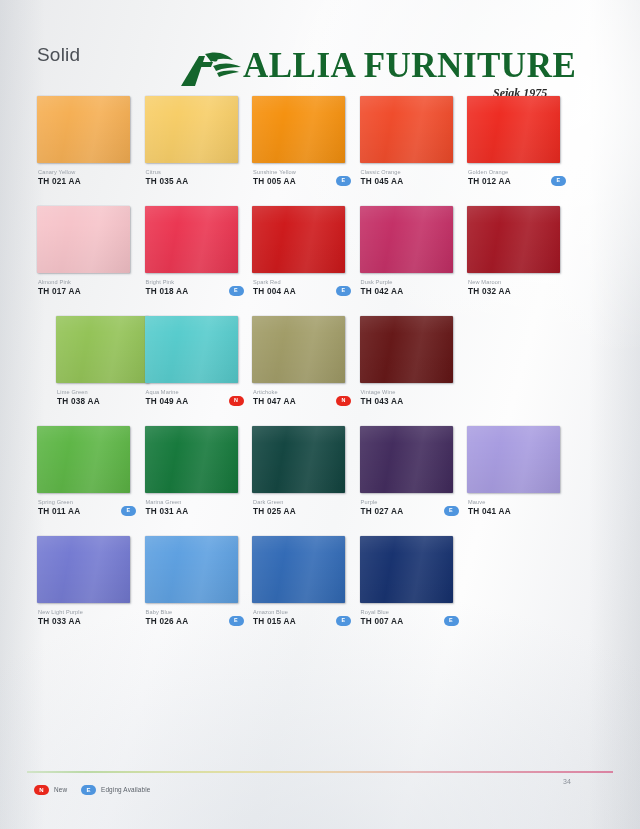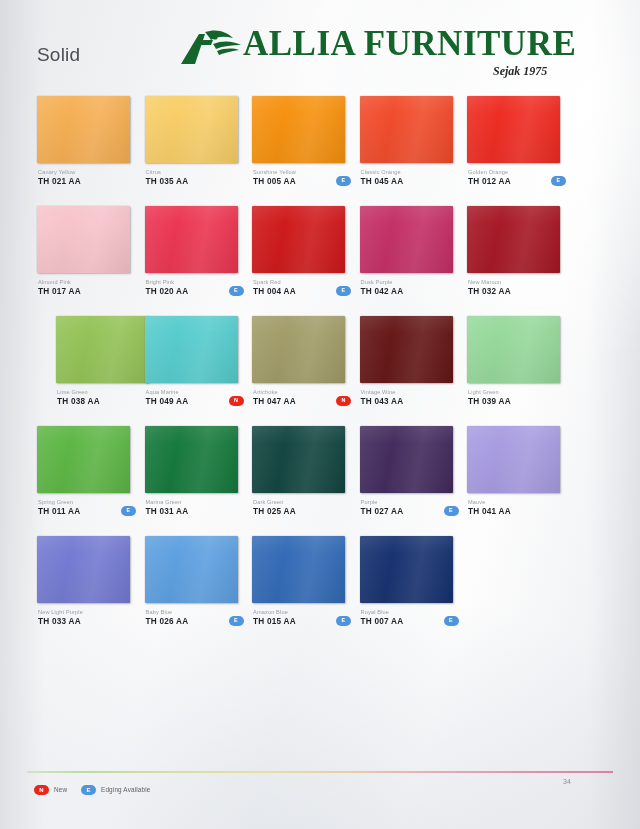--- a/index.html
+++ b/index.html
@@ -40,21 +40,21 @@
     position: absolute;
     left: 37px;
     top: 44px;
     font-size: 19px;
     color: #4b4f55;
     letter-spacing: 0.2px;
   }
   #brand-block {
     position: absolute;
     left: 175px;
-    top: 22px;
+    top: 44px;
     width: 395px;
     height: 58px;
   }
   #brand-mark {
     position: absolute;
     left: 0px;
     top: 6px;
     width: 72px;
     height: 40px;
   }
@@ -305,21 +305,21 @@
           <div class="chip" style="background: rgb(246, 195, 201);"></div>
           <div class="swatch-label">
             <div class="swatch-name">Almond Pink</div>
             <div class="swatch-code">TH 017 AA</div>
           </div>
         </div>
         <div class="swatch-cell" style="left: 107.5px;">
           <div class="chip" style="background: rgb(235, 52, 80);"></div>
           <div class="swatch-label">
             <div class="swatch-name">Bright Pink</div>
-            <div class="swatch-code">TH 020 AA</div>
+            <div class="swatch-code">TH 018 AA</div>
           </div>
           <div class="badge badge-e">E</div>
         </div>
         <div class="swatch-cell" style="left: 215px;">
           <div class="chip" style="background: rgb(206, 23, 25);"></div>
           <div class="swatch-label">
             <div class="swatch-name">Spark Red</div>
             <div class="swatch-code">TH 004 AA</div>
           </div>
           <div class="badge badge-e">E</div>
@@ -361,27 +361,20 @@
             <div class="swatch-name">Artichoke</div>
             <div class="swatch-code">TH 047 AA</div>
           </div>
           <div class="badge badge-n">N</div>
         </div>
         <div class="swatch-cell" style="left: 322.5px;">
           <div class="chip" style="background: rgb(100, 21, 21);"></div>
           <div class="swatch-label">
             <div class="swatch-name">Vintage Wine</div>
             <div class="swatch-code">TH 043 AA</div>
-          </div>
-        </div>
-        <div class="swatch-cell" style="left: 430px;">
-          <div class="chip" style="background: rgb(149, 216, 154);"></div>
-          <div class="swatch-label">
-            <div class="swatch-name">Light Green</div>
-            <div class="swatch-code">TH 039 AA</div>
           </div>
         </div>
       </div>
       <div class="swatch-row">
         <div class="swatch-cell" style="left: 0px;">
           <div class="chip" style="background: rgb(92, 181, 68);"></div>
           <div class="swatch-label">
             <div class="swatch-name">Spring Green</div>
             <div class="swatch-code">TH 011 AA</div>
           </div>

